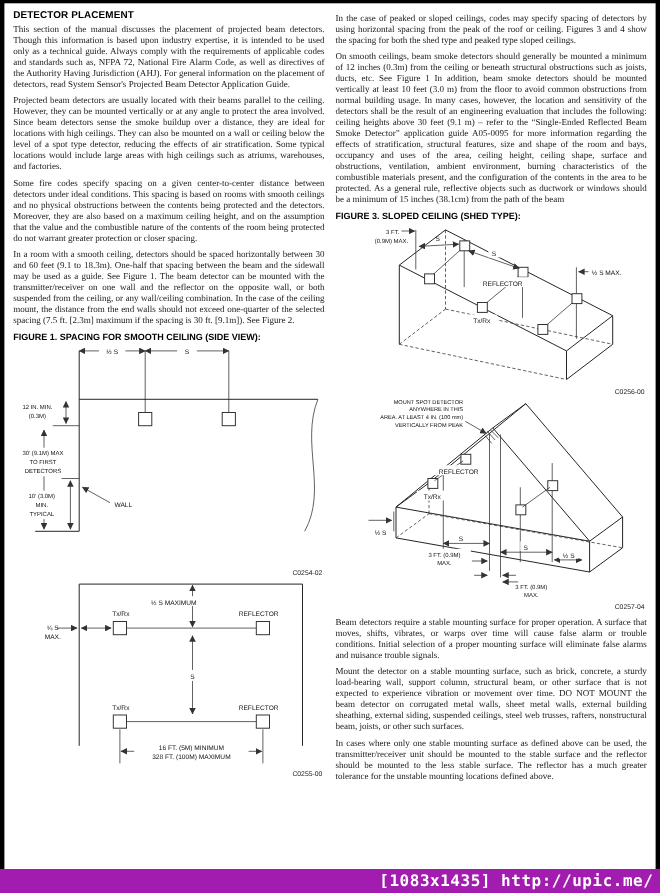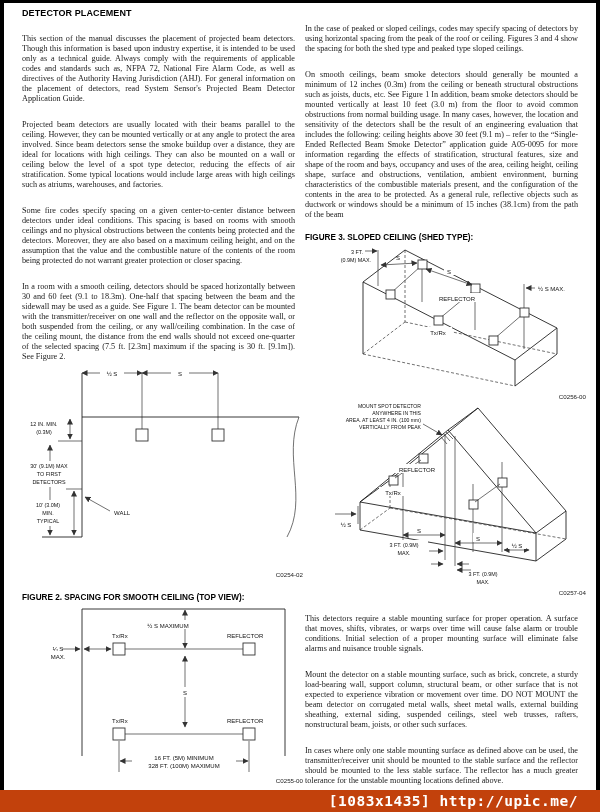--- a/index.html
+++ b/index.html
@@ -1,47 +1,48 @@
 <!DOCTYPE html>
 <html><head>
 <meta charset="utf-8">
 <style>
   html,body{margin:0;padding:0}
   body{width:600px;height:812px;background:#000;position:relative;font-family:"Liberation Serif",serif}
-  .page{position:absolute;left:4px;top:3px;right:4px;bottom:22px;background:#fff;box-sizing:border-box;padding:5px 18px;overflow:hidden}
+  .page{position:absolute;left:4px;top:3px;right:4px;bottom:22px;background:#fff;box-sizing:border-box;padding:5px 8px;overflow:hidden}
   .cols{display:flex;gap:10px}
   .col{flex:1;min-width:0}
-  p{font-size:8.2px;line-height:10px;text-align:justify;margin:16px 0 5px;color:#1a1a1a}
+  p{font-size:8.2px;line-height:10px;text-align:justify;margin:4px 0 5px;color:#1a1a1a}
   .h1{font:bold 9px "Liberation Sans",sans-serif;color:#000;margin:0 0 2px;letter-spacing:.1px}
-  .figtitle{font:bold 8.2px "Liberation Sans",sans-serif;color:#000;margin:13px 0 2px}
+  .figtitle{font:bold 8.2px "Liberation Sans",sans-serif;color:#000;margin:3px 0 2px}
   svg{display:block}
   .dl{stroke:#333;stroke-width:.7;fill:none}
   .dlb{stroke:#222;stroke-width:.9;fill:none}
   .dld{stroke:#333;stroke-width:.7;fill:none;stroke-dasharray:3 2}
   .sq{fill:#fff;stroke:#333;stroke-width:.9}
   .bg{fill:#fff}
   .dt{font:6px "Liberation Sans",sans-serif;fill:#111}
   .dts{font:5.4px "Liberation Sans",sans-serif;fill:#111}
   .dtn{font:5.1px "Liberation Sans",sans-serif;fill:#111}
   .dtc{font:6.2px "Liberation Sans",sans-serif;fill:#222}
-  .wm{position:absolute;left:0;right:0;bottom:0;height:22px;background:#c2410c;color:#fff;display:flex;align-items:center;justify-content:flex-end;padding-right:22px;font:bold 14.5px "DejaVu Sans Mono",monospace;letter-spacing:.5px}
+  .wm{position:absolute;left:0;right:0;bottom:0;height:22px;background:#a21caf;color:#fff;display:flex;align-items:center;justify-content:flex-end;padding-right:6px;font:bold 14.5px "DejaVu Sans Mono",monospace;letter-spacing:.5px}
 </style>
 </head>
 <body>
 
 <div class="page">
   <div class="cols">
 
     <div class="col">
       <div class="h1">DETECTOR PLACEMENT</div>
       <p>This section of the manual discusses the placement of projected beam detectors. Though this information is based upon industry expertise, it is intended to be used only as a technical guide. Always comply with the requirements of applicable codes and standards such as, NFPA 72, National Fire Alarm Code, as well as directives of the Authority Having Jurisdiction (AHJ). For general information on the placement of detectors, read System Sensor's Projected Beam Detector Application Guide.</p>
       <p>Projected beam detectors are usually located with their beams parallel to the ceiling. However, they can be mounted vertically or at any angle to protect the area involved. Since beam detectors sense the smoke buildup over a distance, they are ideal for locations with high ceilings. They can also be mounted on a wall or ceiling below the level of a spot type detector, reducing the effects of air stratification. Some typical locations would include large areas with high ceilings such as atriums, warehouses, and factories.</p>
       <p>Some fire codes specify spacing on a given center-to-center distance between detectors under ideal conditions. This spacing is based on rooms with smooth ceilings and no physical obstructions between the contents being protected and the detectors. Moreover, they are also based on a maximum ceiling height, and on the assumption that the value and the combustible nature of the contents of the room being protected do not warrant greater protection or closer spacing.</p>
       <p>In a room with a smooth ceiling, detectors should be spaced horizontally between 30 and 60 feet (9.1 to 18.3m). One-half that spacing between the beam and the sidewall may be used as a guide. See Figure 1. The beam detector can be mounted with the transmitter/receiver on one wall and the reflector on the opposite wall, or both suspended from the ceiling, or any wall/ceiling combination. In the case of the ceiling mount, the distance from the end walls should not exceed one-quarter of the selected spacing (7.5 ft. [2.3m] maximum if the spacing is 30 ft. [9.1m]). See Figure 2.</p>
 
+      <div class="figtitle">FIGURE 1. SPACING FOR SMOOTH CEILING (SIDE VIEW):</div>
       <svg width="285" height="213" viewBox="0 0 285 213">
         <defs>
           <marker id="m1" markerUnits="userSpaceOnUse" markerWidth="6" markerHeight="6" viewBox="0 0 6 6" refX="5.5" refY="3" orient="auto-start-reverse">
               <path d="M0 0L6 3L0 6z" fill="#333"></path>
             </marker>
         </defs>
         <g>
           <line class="dl" x1="60" y1="6" x2="120" y2="6" marker-start="url(#m1)" marker-end="url(#m1)"></line>
           <line class="dl" x1="120" y1="6" x2="196" y2="6" marker-start="url(#m1)" marker-end="url(#m1)"></line>
           <line class="dlb" x1="60" y1="6" x2="60" y2="170"></line>
@@ -72,21 +73,20 @@
           <text class="dts" x="27" y="117" text-anchor="middle">DETECTORS</text>
           <rect class="bg" x="7" y="133" width="40" height="26"></rect>
           <text class="dts" x="26" y="140" text-anchor="middle">10' (3.0M)</text>
           <text class="dts" x="26" y="148" text-anchor="middle">MIN.</text>
           <text class="dts" x="26" y="156" text-anchor="middle">TYPICAL</text>
           <text class="dt" x="92" y="148">WALL</text>
           <text class="dtc" x="281" y="210" text-anchor="end">C0254-02</text>
         </g>
       </svg>
 
-      <div class="figtitle">FIGURE 2. SPACING FOR SMOOTH CEILING (TOP VIEW):</div>
       <svg width="285" height="182" viewBox="0 0 285 182">
         <defs>
           <marker id="m2" markerUnits="userSpaceOnUse" markerWidth="6" markerHeight="6" viewBox="0 0 6 6" refX="5.5" refY="3" orient="auto-start-reverse">
               <path d="M0 0L6 3L0 6z" fill="#333"></path>
             </marker>
         </defs>
         <g>
           <line class="dlb" x1="60" y1="5" x2="263" y2="5"></line>
           <line class="dlb" x1="60" y1="5" x2="60" y2="152"></line>
           <line class="dlb" x1="263" y1="5" x2="263" y2="152"></line>
@@ -243,21 +243,21 @@
           <rect class="bg" x="168" y="131" width="11" height="9"></rect>
           <text class="dt" x="173" y="139" text-anchor="middle">S</text>
           <rect class="bg" x="203" y="138" width="18" height="9"></rect>
           <text class="dt" x="212" y="146" text-anchor="middle">½ S</text>
           <text class="dts" x="178" y="174" text-anchor="middle">3 FT. (0.9M)</text>
           <text class="dts" x="178" y="182" text-anchor="middle">MAX.</text>
           <text class="dtc" x="281" y="193" text-anchor="end">C0257-04</text>
         </g>
       </svg>
 
-      <p>This detectors require a stable mounting surface for proper operation. A surface that moves, shifts, vibrates, or warps over time will cause false alarm or trouble conditions. Initial selection of a proper mounting surface will eliminate false alarms and nuisance trouble signals.</p>
+      <p>Beam detectors require a stable mounting surface for proper operation. A surface that moves, shifts, vibrates, or warps over time will cause false alarm or trouble conditions. Initial selection of a proper mounting surface will eliminate false alarms and nuisance trouble signals.</p>
       <p>Mount the detector on a stable mounting surface, such as brick, concrete, a sturdy load-bearing wall, support column, structural beam, or other surface that is not expected to experience vibration or movement over time. DO NOT MOUNT the beam detector on corrugated metal walls, sheet metal walls, external building sheathing, external siding, suspended ceilings, steel web trusses, rafters, nonstructural beam, joists, or other such surfaces.</p>
       <p>In cases where only one stable mounting surface as defined above can be used, the transmitter/receiver unit should be mounted to the stable surface and the reflector should be mounted to the less stable surface. The reflector has a much greater tolerance for the unstable mounting locations defined above.</p>
     </div>
   </div>
 </div>
 
 <div class="wm">
   <span>[1083x1435] http://upic.me/</span>
 </div>
 

